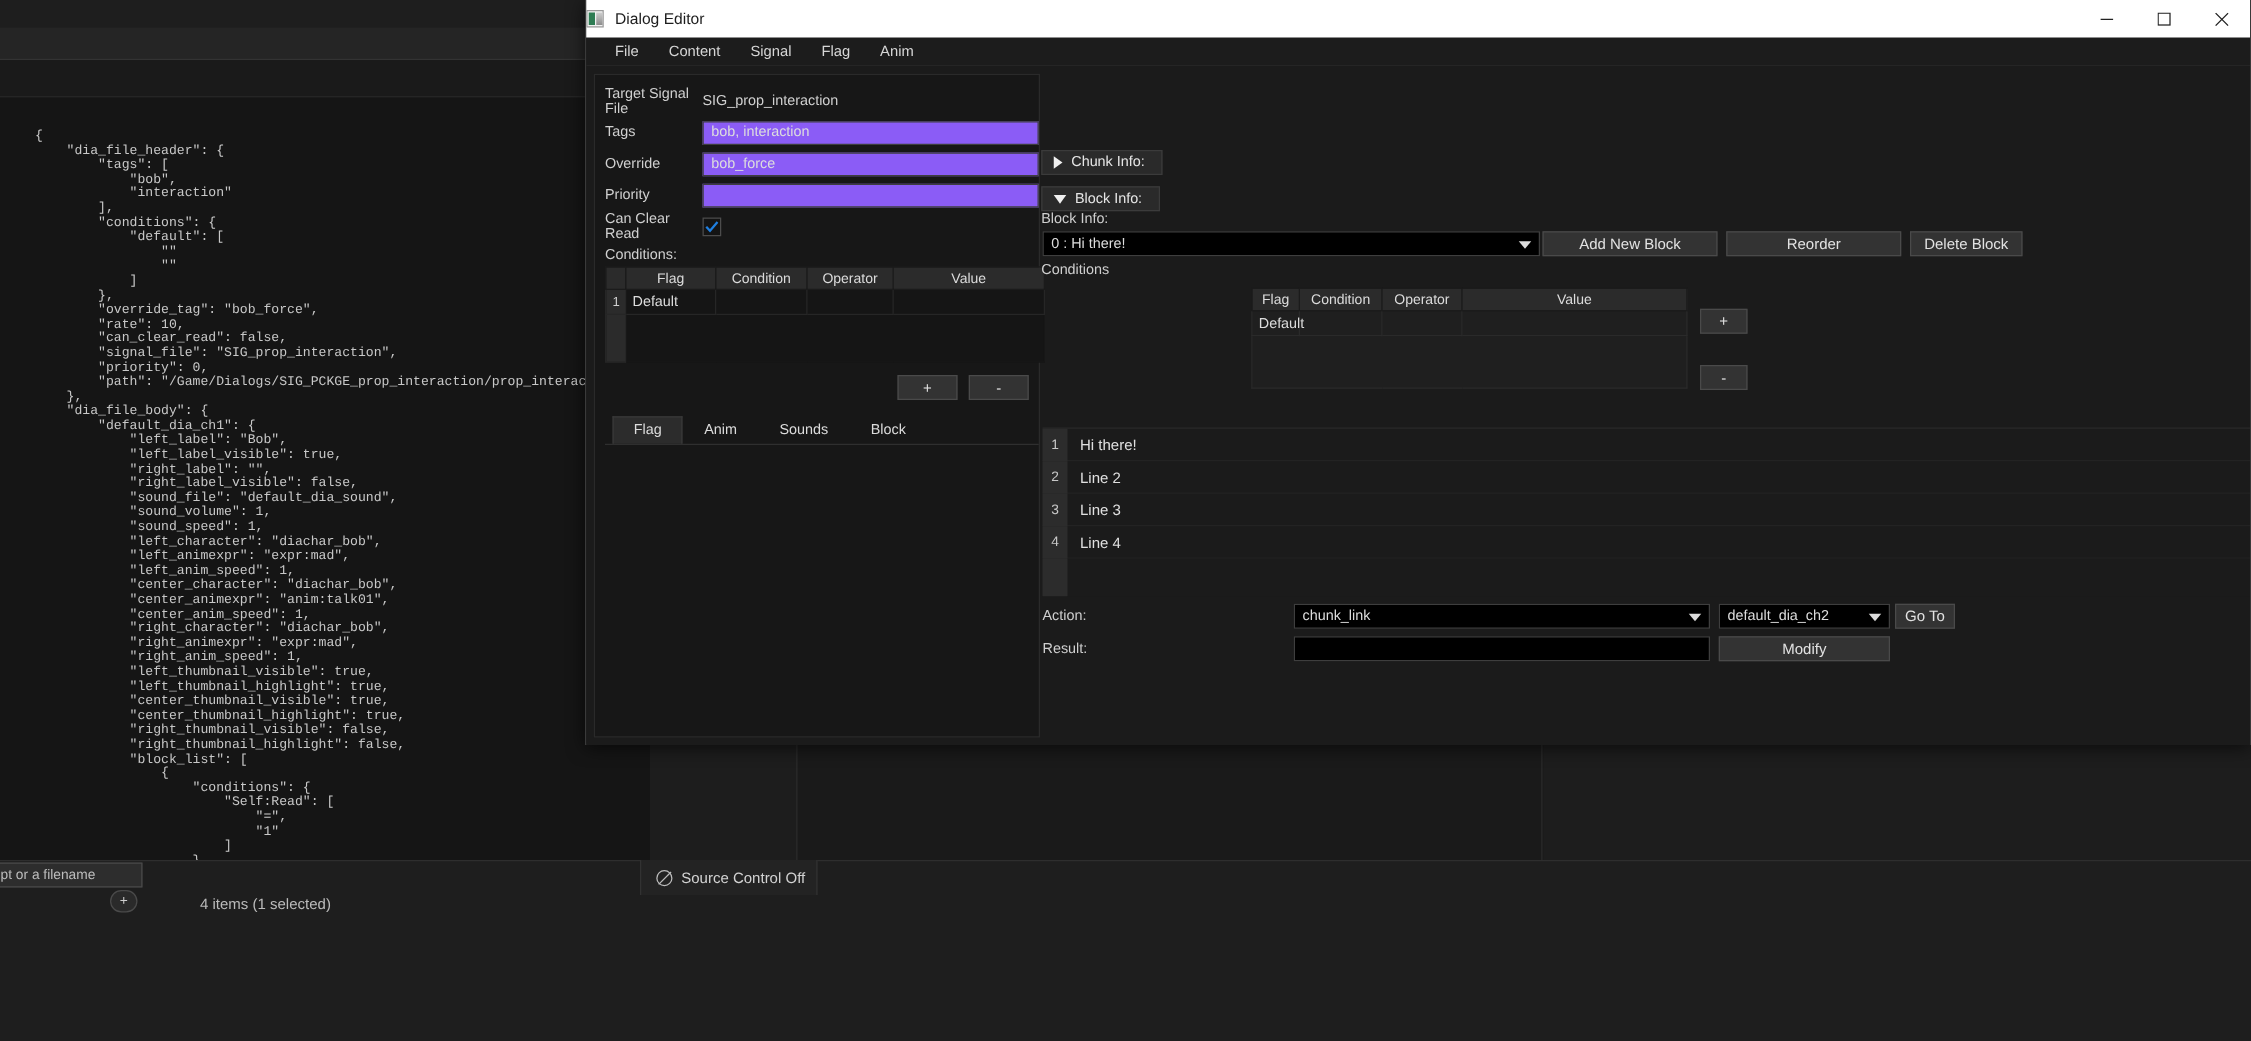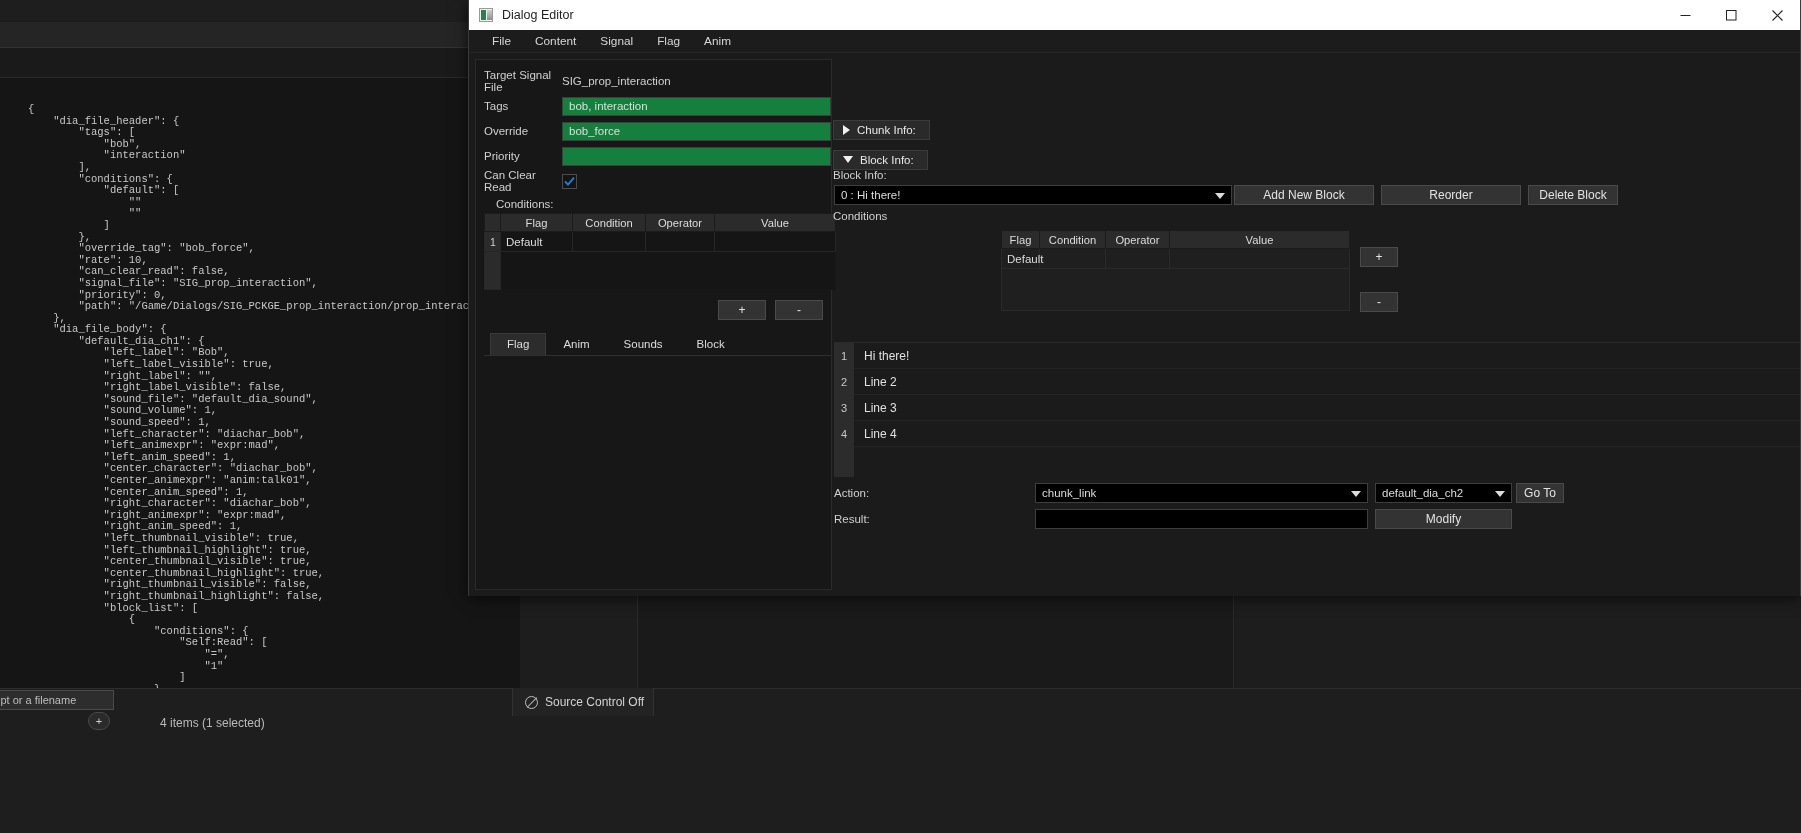--- a/index.html
+++ b/index.html
@@ -58,21 +58,21 @@
   }
 
   
   #dlg {
     position: absolute; left: 468px; top: 0; width: 1333px; height: 596px;
     background: #1e1e1e; border: 1px solid #3a3a3a; border-top: none;
     box-shadow: 0 2px 14px rgba(0,0,0,.65);
   }
   .titlebar {
     height: 30px; background: #ffffff; display: flex; align-items: center;
-    padding-left: 10px; position: relative;
+    position: relative;
   }
   .title-icon {
     width: 14px; height: 14px; margin-right: 9px; position: relative;
     background: #f1f1f1; border: 1px solid #9a9a9a; display:inline-block;
   }
   .title-icon:before {
     content:''; position:absolute; left:1px; top:1px; width:5px; height:10px; background:#2f7d54;
   }
   .title-icon:after {
     content:''; position:absolute; left:7px; top:1px; width:5px; height:10px;
@@ -99,29 +99,29 @@
   
   .left-panel {
     position: absolute; left: 6px; top: 6px; width: 357px; height: 531px;
     background: #171717; border: 1px solid #2a2a2a;
   }
   .lp-inner { padding: 9px 0 0 8px; }
   .form-row { display: flex; align-items: center; height: 24px; margin-bottom: 1px; }
   .form-label { width: 78px; font-size: 11.5px; color: #d0d0d0; flex: none; }
   .form-static { font-size: 11.5px; color: #d0d0d0; }
   .form-input {
-    width: 277px; height: 19px; background: #15803d; border: 1px solid #3e3e3e;
+    width: 277px; height: 19px; background: #8b5cf6; border: 1px solid #3e3e3e;
     color: #ddd; font-size: 11.5px; padding: 0 6px; font-family: "Liberation Sans", sans-serif;
   }
   .chk {
     width: 15px; height: 15px; background: #141414; border: 1px solid #4c4c4c;
     display: inline-flex; align-items: center; justify-content: center;
   }
   .chk svg { display:block; }
-  .section-label { font-size: 11.5px; color: #d0d0d0; margin: 5px 0 3px 12px; }
+  .section-label { font-size: 11.5px; color: #d0d0d0; margin: 5px 0 3px 0; }
 
   table.cond { border-collapse: collapse; width: 352px; table-layout: fixed; }
   table.cond th {
     background: #2b2b2b; color: #dcdcdc; font-size: 11.2px; font-weight: normal;
     height: 18px; border: 1px solid #1b1b1b; text-align: center;
   }
   table.cond td {
     background: #151515; color: #dcdcdc; font-size: 11.5px;
     height: 20px; border: 1px solid #262626; padding: 0 5px;
   }

